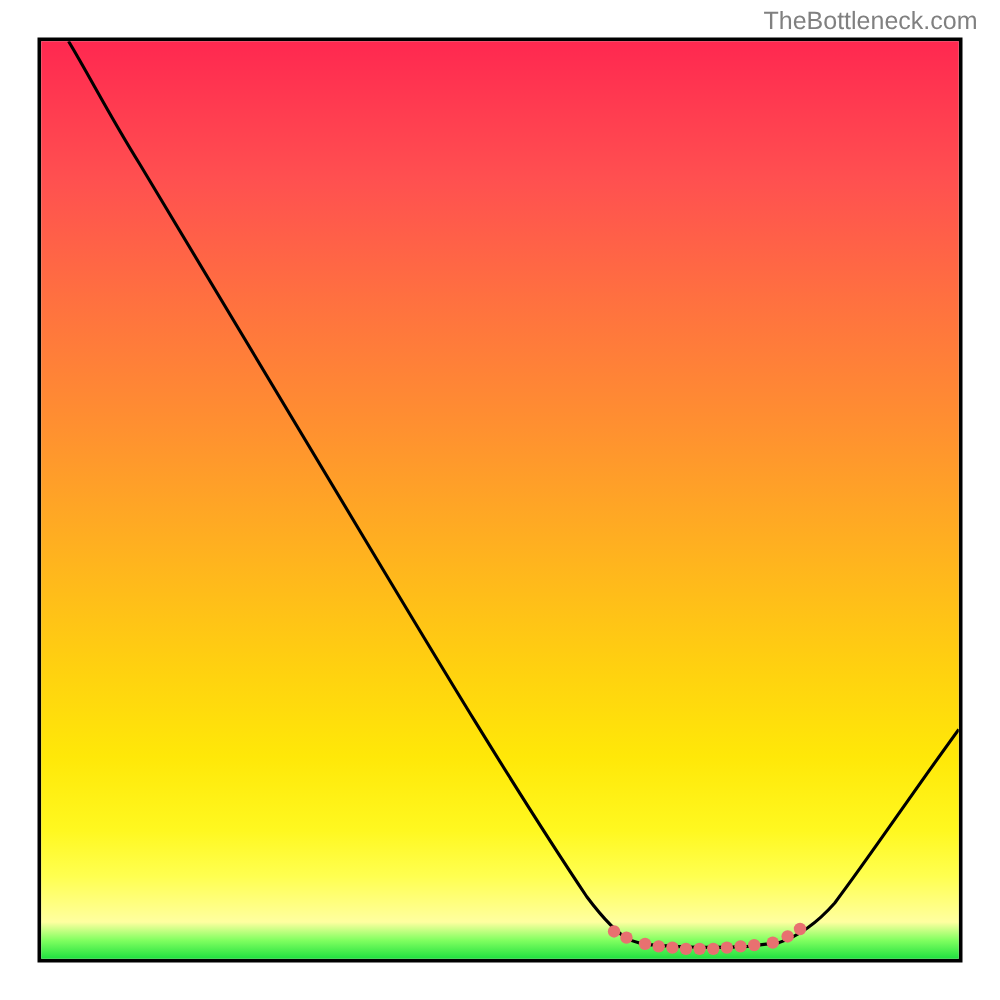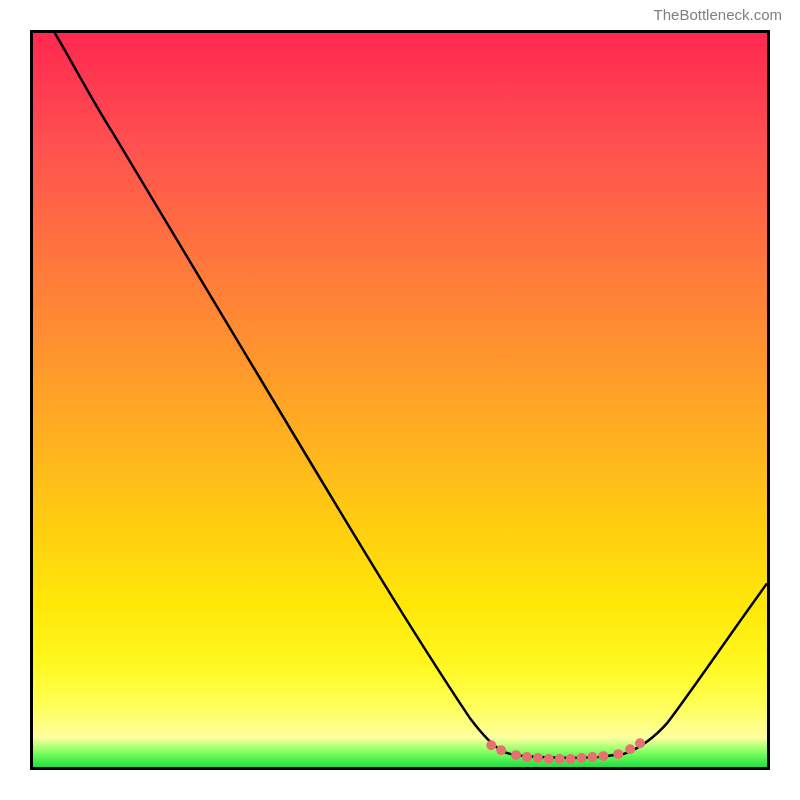--- a/index.html
+++ b/index.html
@@ -12,21 +12,21 @@
       height: 800px;
       background: #ffffff;
       font-family: Arial, sans-serif;
       position: relative;
     }
     .watermark {
       position: absolute;
       top: 6px;
       right: 18px;
       color: #808080;
-      font-size: 15px;
+      font-size: 20px;
       font-weight: normal;
       z-index: 10;
     }
     .chart-container {
       position: absolute;
       top: 30px;
       left: 30px;
       width: 740px;
       height: 740px;
       border: 3px solid #000;

